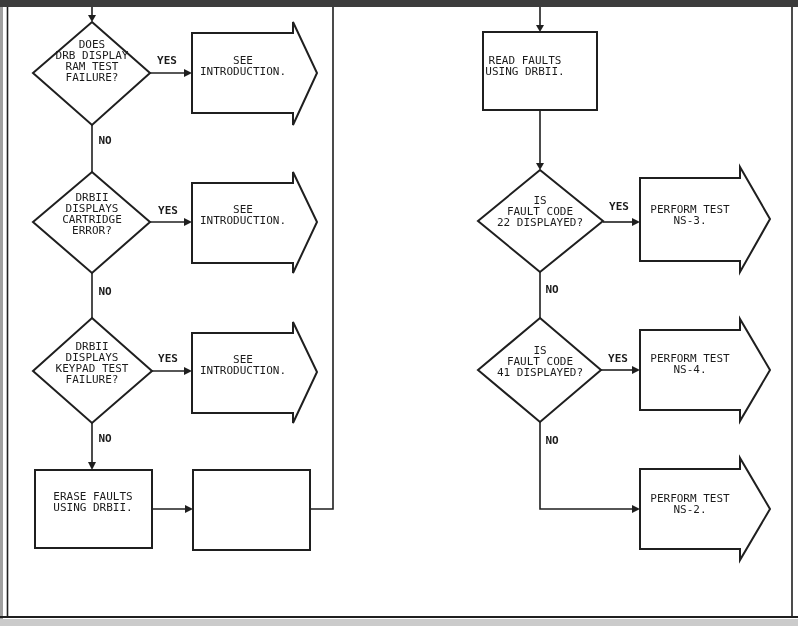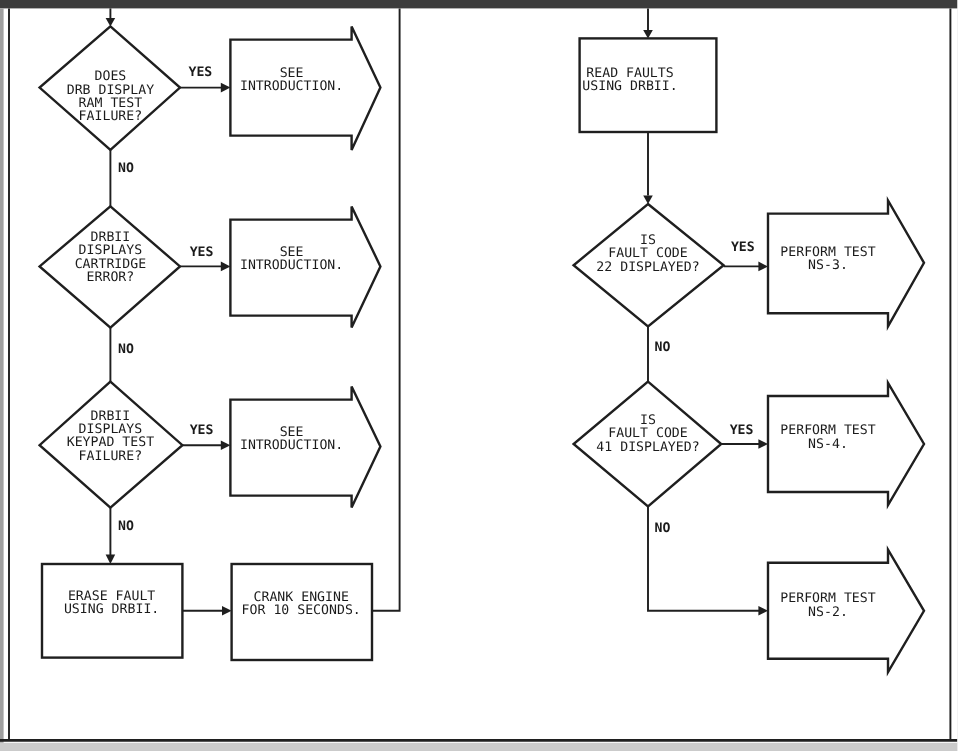--- a/index.html
+++ b/index.html
@@ -80,21 +80,21 @@
       <rect x="193" y="470" width="117" height="80"></rect>
       <rect x="483" y="32" width="114" height="78"></rect>
       <polygon points="540,170 603,221 540,272 478,221"></polygon>
       <polygon points="540,318 601,370 540,422 478,370"></polygon>
       <polygon points="640,178 740,178 740,167 770,219 740,272 740,261 640,261"></polygon>
       <polygon points="640,330 740,330 740,319 770,370 740,421 740,410 640,410"></polygon>
       <polygon points="640,469 740,469 740,458 770,509 740,560 740,549 640,549"></polygon>
     </g>
   </svg>
 
-  <div class="txt" style="left:92px;top:80px">DOES
+  <div class="txt" style="left:92px;top:61px">DOES
 DRB DISPLAY
 RAM TEST
 FAILURE?</div>
   <div class="lbl" style="left:167px;top:60px">YES</div>
   <div class="lbl" style="left:105px;top:140px">NO</div>
   <div class="txt" style="left:243px;top:66px">SEE
 INTRODUCTION.</div>
 
   <div class="txt" style="left:92px;top:214px">DRBII
 DISPLAYS
@@ -107,24 +107,22 @@
 
   <div class="txt" style="left:92px;top:363px">DRBII
 DISPLAYS
 KEYPAD TEST
 FAILURE?</div>
   <div class="lbl" style="left:168px;top:358px">YES</div>
   <div class="lbl" style="left:105px;top:438px">NO</div>
   <div class="txt" style="left:243px;top:365px">SEE
 INTRODUCTION.</div>
 
-  <div class="txt" style="left:93px;top:502px">ERASE FAULT
+  <div class="txt" style="left:93px;top:502px">ERASE FAULTS
 USING DRBII.</div>
-  <div class="txt" style="left:251px;top:503px">CRANK ENGINE
-FOR 10 SECONDS.</div>
 
   <div class="txt" style="left:525px;top:66px">READ FAULTS
 USING DRBII.</div>
 
   <div class="txt" style="left:540px;top:211px">IS
 FAULT CODE
 22 DISPLAYED?</div>
   <div class="lbl" style="left:619px;top:206px">YES</div>
   <div class="lbl" style="left:552px;top:289px">NO</div>
   <div class="txt" style="left:690px;top:215px">PERFORM TEST

